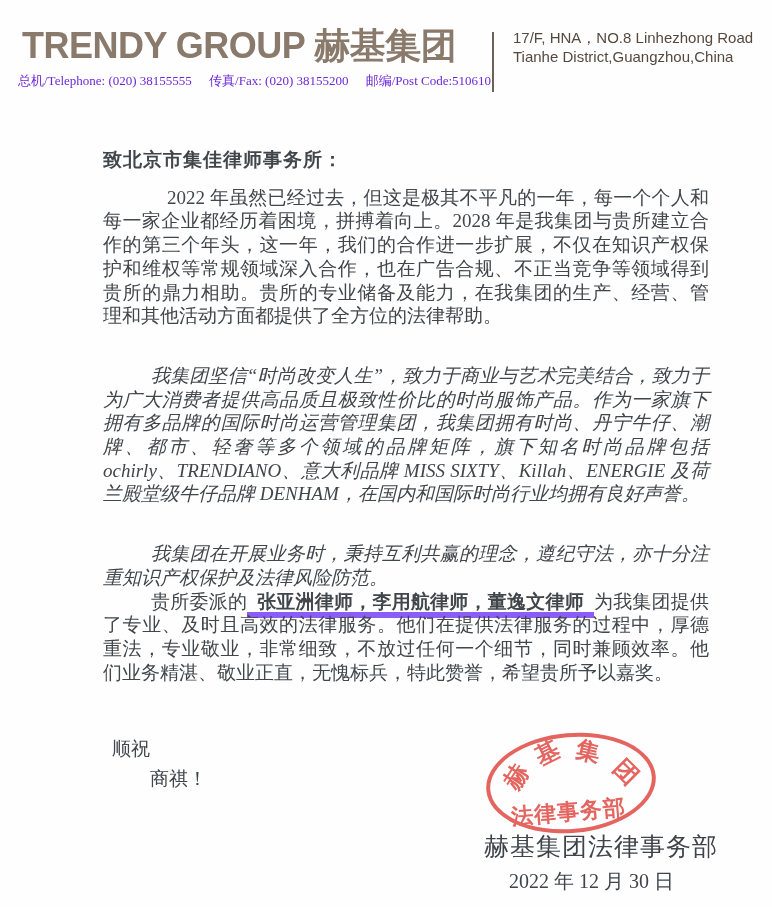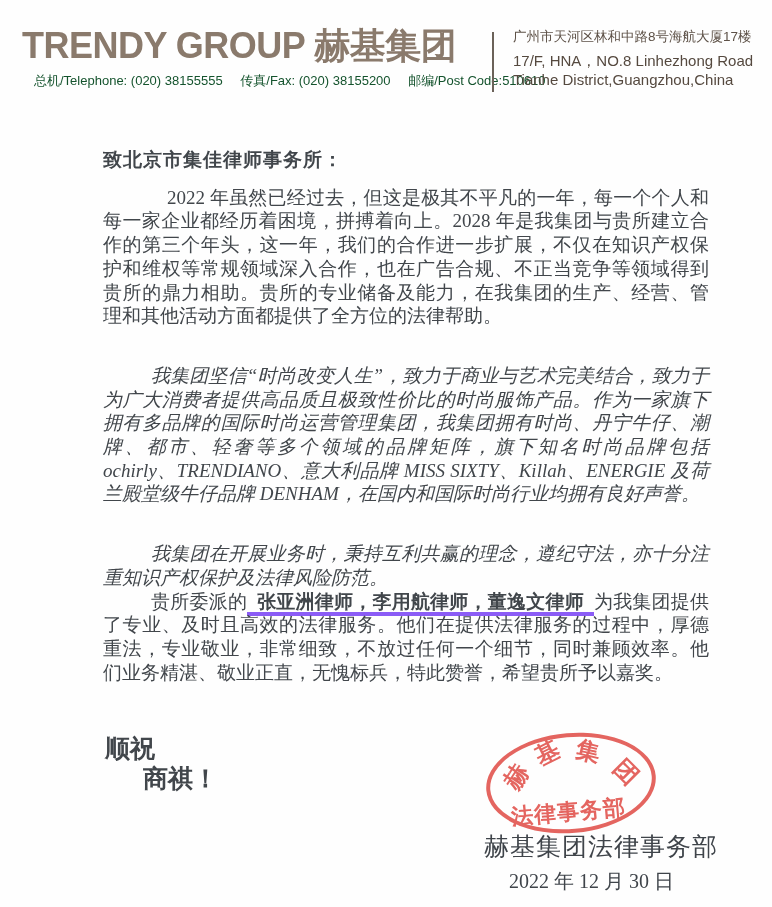--- a/index.html
+++ b/index.html
@@ -16,23 +16,23 @@
 
   
   .letterhead { position: absolute; left: 0; top: 0; width: 772px; height: 110px; }
   .logo {
     position: absolute; left: 22px; top: 22px; width: 470px;
     font-family: "Liberation Sans", "DejaVu Sans", sans-serif;
     font-weight: bold; font-size: 36px; letter-spacing: -0.5px;
     color: #8a7a6c; white-space: nowrap;
   }
   .contact-line {
-    position: absolute; left: 34px; top: 72px; width: 470px;
-    font-family: Liberation Sans, sans-serif;
-    font-size: 13px; color: #14532d; white-space: nowrap;
+    position: absolute; left: 18px; top: 72px; width: 470px;
+    font-family: Liberation Serif, serif;
+    font-size: 13px; color: #6d28d9; white-space: nowrap;
   }
   .contact-line span { margin-right: 14px; }
   .head-divider {
     position: absolute; left: 492px; top: 32px; width: 2px; height: 60px;
     background: #6b6259;
   }
   .address-block {
     position: absolute; left: 513px; top: 28px; width: 252px;
     font-family: "Liberation Sans", "DejaVu Sans", sans-serif;
     color: #55493f;
@@ -45,26 +45,26 @@
     position: absolute; left: 103px; top: 148px; width: 606px;
     font-size: 19px; line-height: 23.7px; text-align: justify;
   }
   .salutation { margin: 0 0 14px 0; font-weight: 600; letter-spacing: 1px; }
   .para { margin: 0; }
   .para.indent-lg { text-indent: 64px; }
   .para.indent-sm { text-indent: 48px; }
   .para.gap-before { margin-top: 36px; font-style: italic; }
   .names {
     font-weight: bold;
-    border-bottom: 4px solid #8b5cf6;
+    border-bottom: 6px solid #8b5cf6;
     padding: 0 10px;
   }
 
   
-  .closing { position: absolute; left: 105px; top: 734px; font-size: 25px; line-height: 30px; font-weight: bold; }
+  .closing { position: absolute; left: 112px; top: 734px; font-size: 19px; line-height: 30px; }
   .closing .indent2 { margin-left: 38px; }
 
   
   .seal {
     position: absolute; left: 486px; top: 733px;
     width: 162px; height: 92px;
     border: 4px solid #e1514b;
     border-radius: 50%;
     transform: rotate(-5deg);
     opacity: 0.88;
@@ -104,21 +104,20 @@
 
   <header class="letterhead">
     <div class="logo">TRENDY GROUP 赫基集团</div>
     <div class="contact-line">
       <span>总机/Telephone: (020) 38155555</span>
       <span>传真/Fax: (020) 38155200</span>
       <span>邮编/Post Code:510610</span>
     </div>
     <div class="head-divider"></div>
     <div class="address-block">
-      <div class="address-cn">广州市天河区林和中路8号海航大厦17楼</div>
       <div class="address-en">17/F, HNA，NO.8 Linhezhong Road</div>
       <div class="address-en">Tianhe   District,Guangzhou,China</div>
     </div>
   </header>
 
   <main class="letter-body">
     <p class="salutation">致北京市集佳律师事务所：</p>
     <p class="para indent-lg">2022 年虽然已经过去，但这是极其不平凡的一年，每一个个人和每一家企业都经历着困境，拼搏着向上。2028 年是我集团与贵所建立合作的第三个年头，这一年，我们的合作进一步扩展，不仅在知识产权保护和维权等常规领域深入合作，也在广告合规、不正当竞争等领域得到贵所的鼎力相助。贵所的专业储备及能力，在我集团的生产、经营、管理和其他活动方面都提供了全方位的法律帮助。</p>
     <p class="para indent-sm gap-before">我集团坚信“时尚改变人生”，致力于商业与艺术完美结合，致力于为广大消费者提供高品质且极致性价比的时尚服饰产品。作为一家旗下拥有多品牌的国际时尚运营管理集团，我集团拥有时尚、丹宁牛仔、潮牌、都市、轻奢等多个领域的品牌矩阵，旗下知名时尚品牌包括 ochirly、TRENDIANO、意大利品牌 MISS SIXTY、Killah、ENERGIE 及荷兰殿堂级牛仔品牌 DENHAM，在国内和国际时尚行业均拥有良好声誉。</p>
     <p class="para indent-sm gap-before">我集团在开展业务时，秉持互利共赢的理念，遵纪守法，亦十分注重知识产权保护及法律风险防范。</p>

